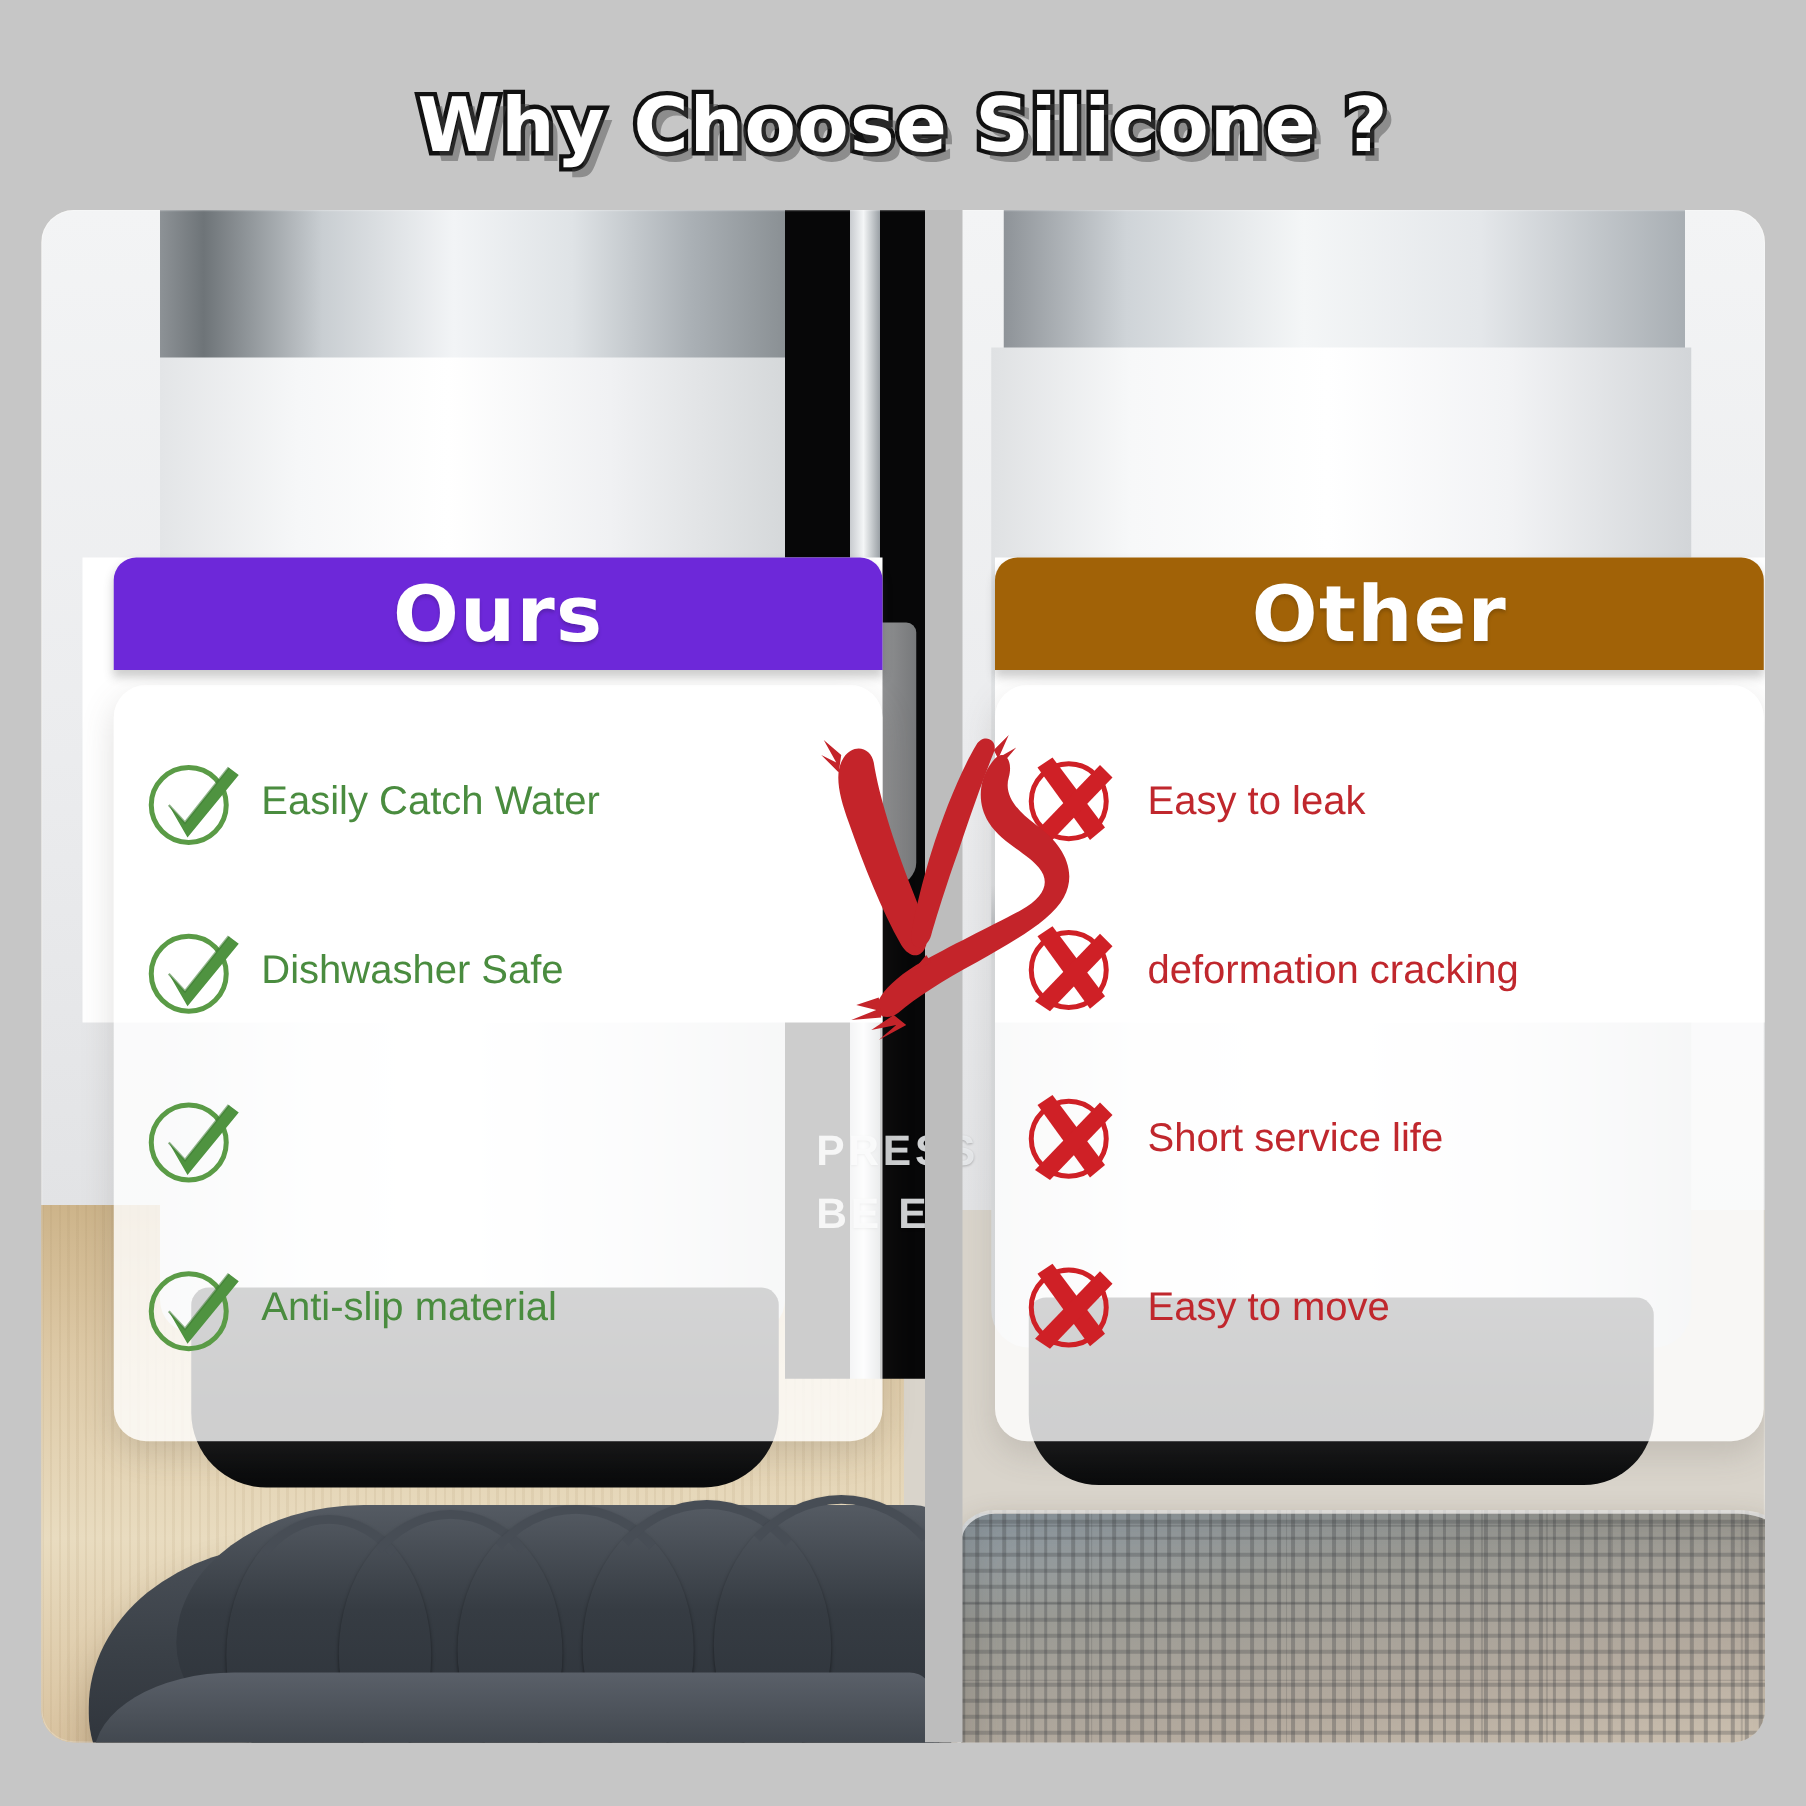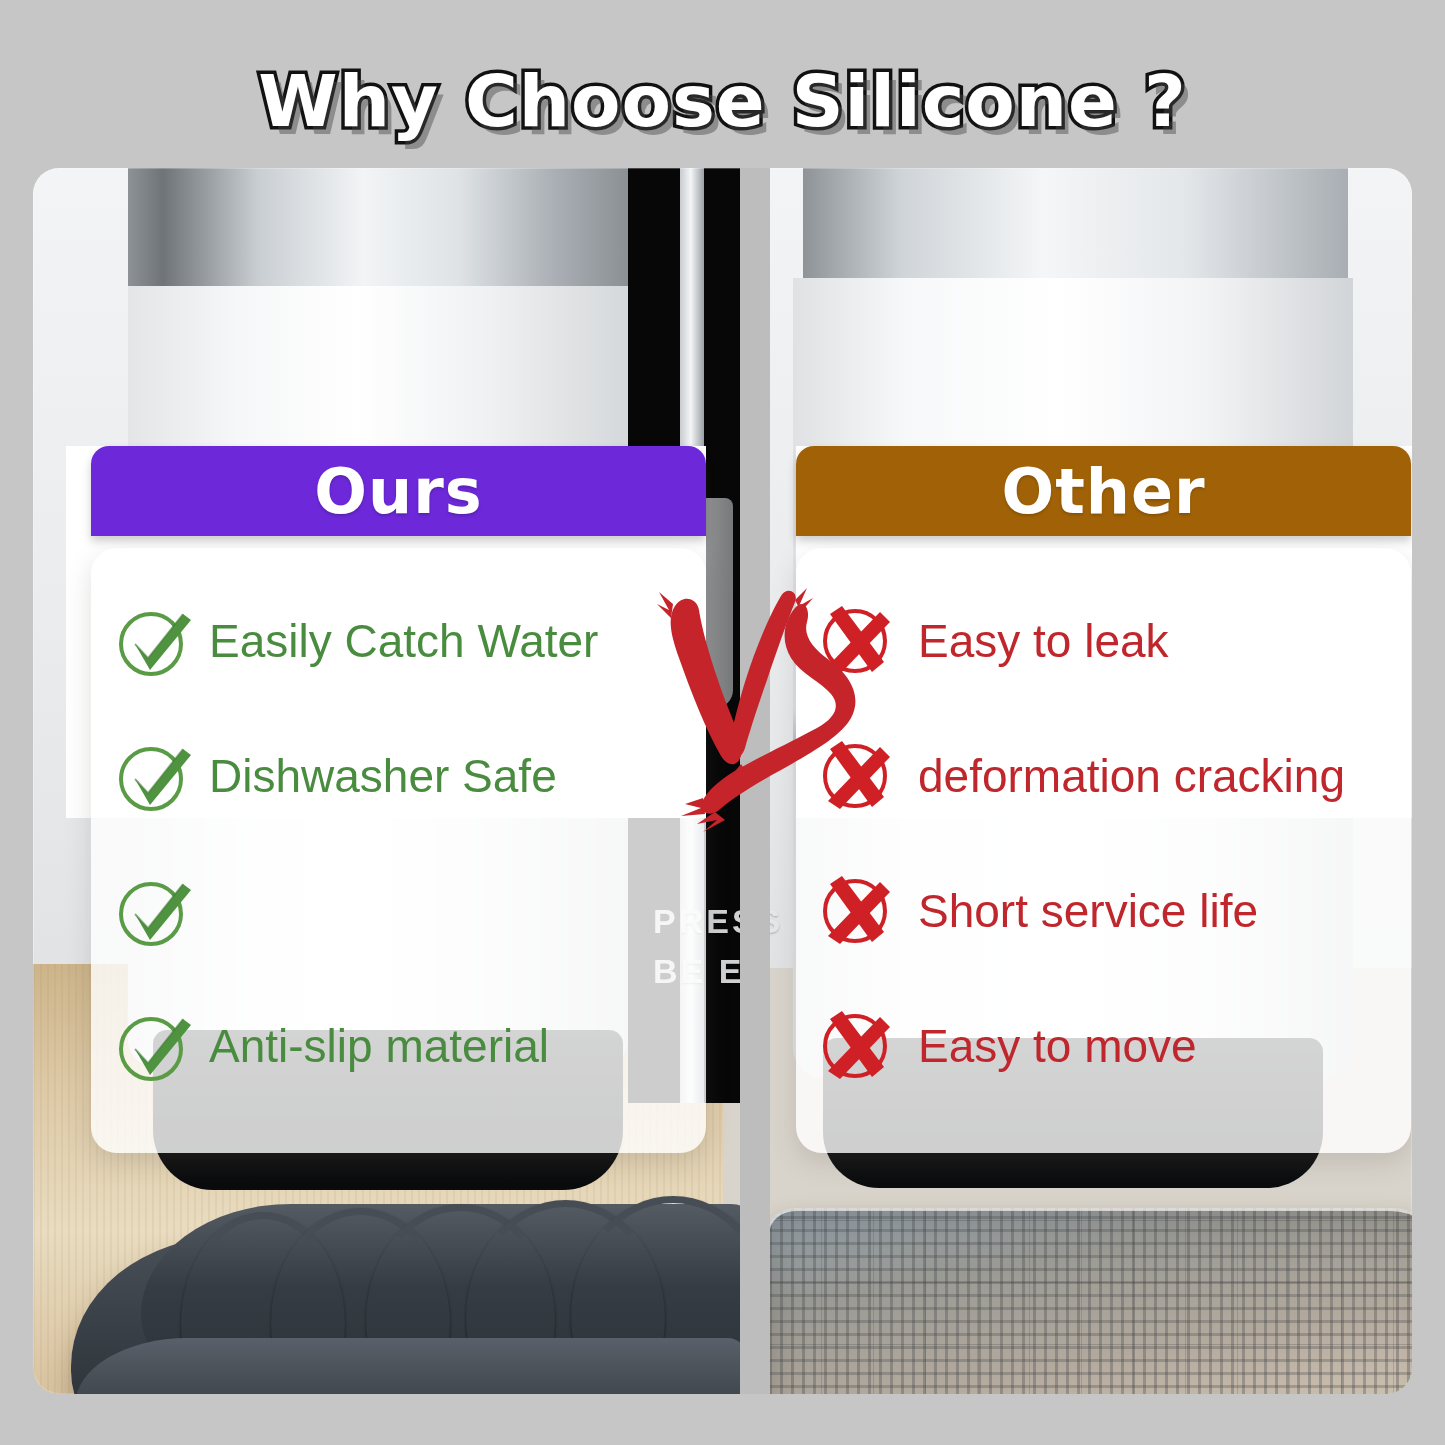--- a/index.html
+++ b/index.html
@@ -12,21 +12,21 @@
   }
 
   
   #title-bar{
     position:absolute;left:0;top:22px;width:1445px;height:120px;
     display:flex;align-items:center;justify-content:center;
     z-index:60;
   }
   #page-title{
     font-family:"DejaVu Sans","Liberation Sans",sans-serif;
-    font-size:72px;font-weight:bold;letter-spacing:1px;
+    font-size:60px;font-weight:bold;letter-spacing:1px;
     color:#ffffff;
     -webkit-text-stroke:7px #111111;
     paint-order:stroke fill;
     text-shadow:7px 8px 0 rgba(70,70,70,.45);
     white-space:nowrap;
     transform:scaleX(1.0);
     margin-top:38px;
   }
 
   
@@ -233,21 +233,21 @@
 
   .row{
     display:flex;align-items:center;height:135px;
     padding-left:22px;box-sizing:border-box;
   }
   .row .ico{
     width:82px;height:82px;flex:0 0 82px;margin-right:14px;
     position:relative;
   }
   .row .txt{
-    font-size:46px;font-weight:500;white-space:nowrap;
+    font-size:32px;font-weight:500;white-space:nowrap;
     font-family:"Liberation Sans","DejaVu Sans",sans-serif;
   }
   #list-ours  .txt{color:#4a8c3f;}
   #list-other .txt{color:#c0272d;}
   #list-other .row{padding-left:18px;}
   #list-other .row .ico{margin-right:22px;}
 
   
   #vs-mark{
     position:absolute;left:612px;top:420px;width:270px;height:270px;

